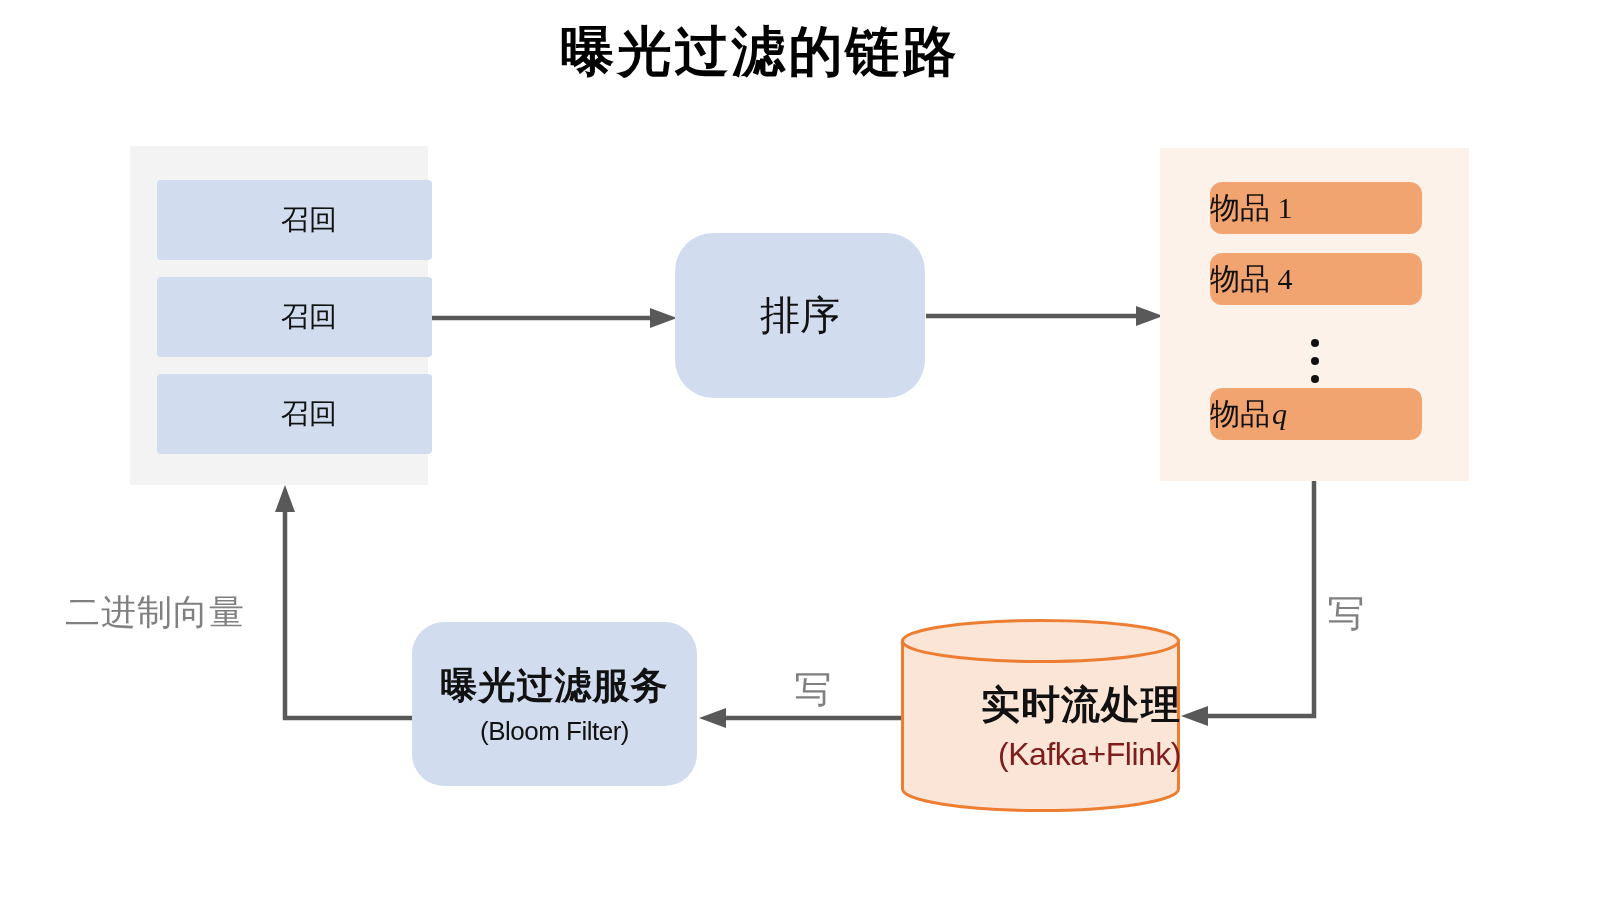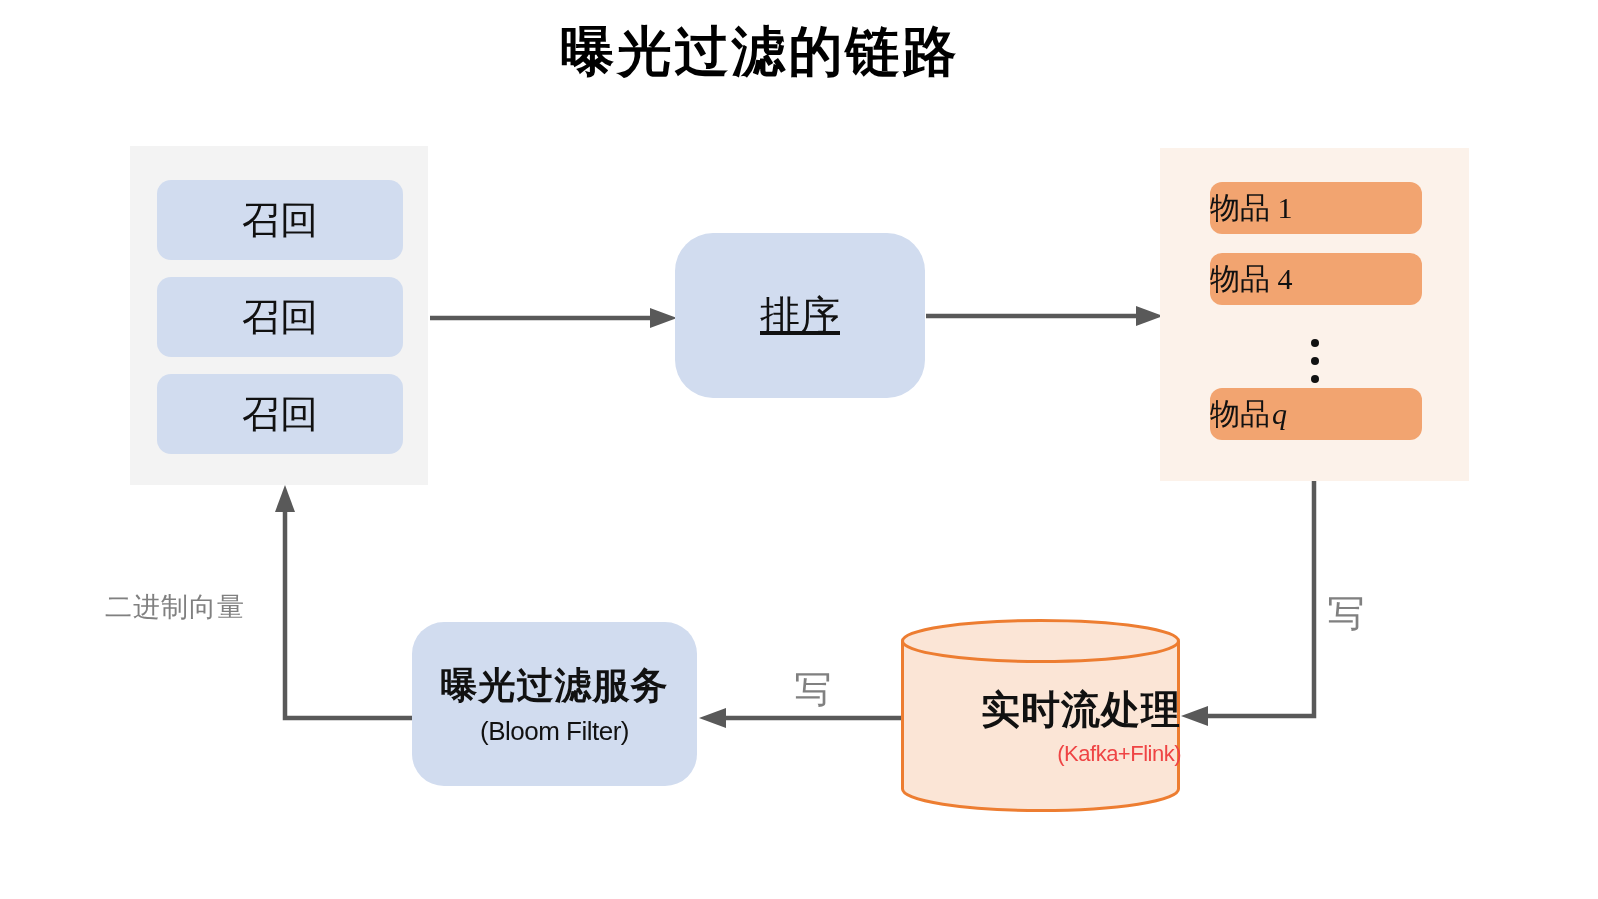--- a/index.html
+++ b/index.html
@@ -9,29 +9,29 @@
   }
   .title{
     position:absolute;top:16px;left:0;width:1520px;text-align:center;
     font-family:"Liberation Serif",serif;font-weight:700;font-size:54px;
     letter-spacing:3px;color:#000;
   }
   
   .panel-gray{position:absolute;left:130px;top:146px;width:298px;height:339px;background:#F3F3F3;}
   .recall-box{
     position:absolute;left:27px;width:246px;height:80px;background:#D1DCEF;
-    border-radius:14px;display:flex;align-items:center;justify-content:center;
-    font-family:"Liberation Serif",serif;font-size:38px;color:#111;
+    border-radius:4px;display:flex;align-items:center;justify-content:center;
+    font-family:"Liberation Serif",serif;font-size:28px;color:#111;padding-left:29px;
   }
   .recall-1{top:34px}.recall-2{top:131px}.recall-3{top:228px}
   
   .rank-box{
     position:absolute;left:675px;top:233px;width:250px;height:165px;background:#D1DCEF;
     border-radius:38px;display:flex;align-items:center;justify-content:center;
-    font-family:"Liberation Serif",serif;font-size:40px;color:#111;text-decoration:underline;
+    font-family:"Liberation Serif",serif;font-size:40px;color:#111;
   }
   
   .panel-orange{position:absolute;left:1160px;top:148px;width:309px;height:333px;background:#FCF2EA;}
   .item-box{
     position:absolute;left:50px;width:212px;height:52px;background:#F2A470;
     border-radius:12px;display:flex;align-items:center;justify-content:flex-start;
     font-family:"Liberation Serif",serif;font-size:30px;color:#111;
   }
   .item-1{top:34px}.item-2{top:105px}.item-q{top:240px}
   .item-q .qvar{font-style:italic;margin-left:2px}
@@ -44,24 +44,24 @@
   }
   .filter-box .main{font-weight:700;font-size:37px;letter-spacing:1px;color:#111;}
   .filter-box .sub{font-size:26px;margin-top:5px;letter-spacing:-0.5px;color:#111;}
   
   .cylinder{position:absolute;left:900px;top:618px;width:281px;height:200px;}
   .cyl-text{
     position:absolute;left:0;top:0;width:100%;height:100%;
     display:flex;flex-direction:column;align-items:flex-end;justify-content:center;padding-top:14px;box-sizing:border-box;
   }
   .cyl-text .main{font-weight:700;font-size:39px;letter-spacing:1px;color:#111;}
-  .cyl-text .sub{font-size:22px;margin-top:4px;letter-spacing:-0.5px;color:#ef4444;}
+  .cyl-text .sub{font-size:32px;margin-top:4px;letter-spacing:-0.5px;color:#7f1d1d;}
   
   .edge-label{position:absolute;color:#808080;font-family:"Liberation Serif",serif;}
-  .lbl-binary{left:65px;top:589px;width:220px;text-align:center;font-size:27px;letter-spacing:1px;}
+  .lbl-binary{left:65px;top:589px;width:220px;font-size:35px;letter-spacing:1px;}
   .lbl-write-mid{left:780px;top:665px;width:66px;text-align:center;font-size:37px;}
   .lbl-write-right{left:1318px;top:589px;width:56px;text-align:center;font-size:37px;}
   
   .connectors{position:absolute;left:0;top:0;width:1598px;height:899px;pointer-events:none;}
   .connectors line,.connectors polyline{stroke:#595959;stroke-width:4.5;fill:none;}
   .connectors polygon{fill:#595959;}
 </style>
 </head>
 <body>
 

